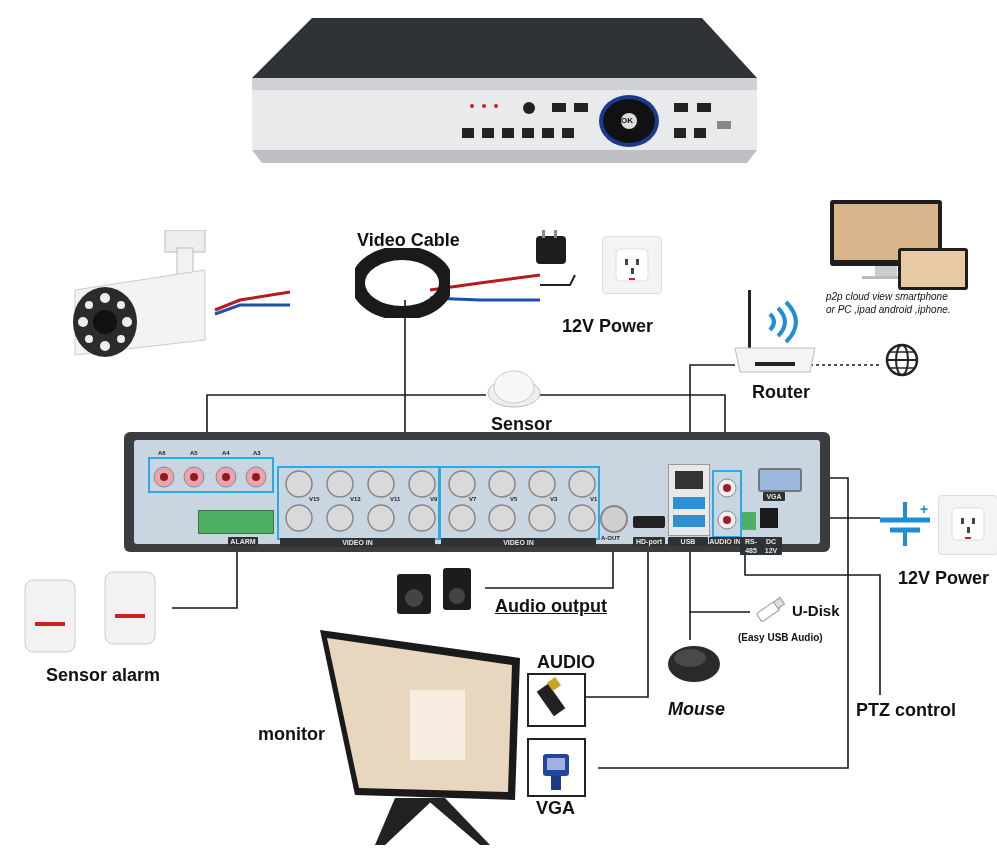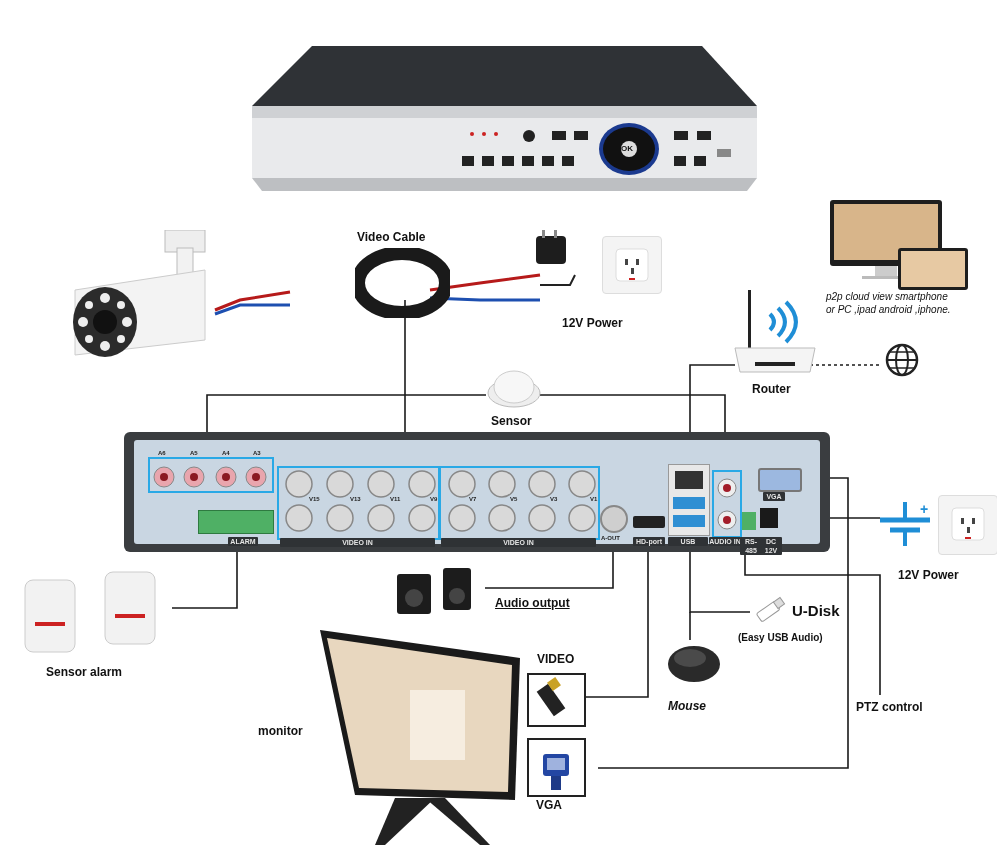--- a/index.html
+++ b/index.html
@@ -1,18 +1,18 @@
 <!DOCTYPE html>
 <html><head>
 <meta charset="utf-8">
 <style>
   html,body{margin:0;padding:0;background:#ffffff;}
   body{width:997px;height:853px;position:relative;overflow:hidden;font-family:"Liberation Sans",sans-serif;color:#111;}
   .abs{position:absolute;}
-  .lbl{position:absolute;font-weight:bold;font-size:12px;color:#111;white-space:nowrap;}
+  .lbl{position:absolute;font-weight:bold;font-size:18px;color:#111;white-space:nowrap;}
   .small{font-size:10px;font-weight:normal;line-height:13px;}
   svg.wires{position:absolute;left:0;top:0;}
   .port-label{position:absolute;font-size:6px;color:#222;font-weight:bold;}
   .panel-tag{position:absolute;background:#2f3235;color:#e5e5e5;font-size:7px;font-weight:bold;text-align:center;line-height:9px;border-radius:1px;}
 </style>
 </head>
 <body>
 
 <svg class="wires" width="997" height="853">
   <g stroke="#1a1a1a" stroke-width="1.6" fill="none">
@@ -43,21 +43,21 @@
 
   <g stroke-width="3" fill="none">
     <polyline points="215,310 240,300 290,292" stroke="#b61a1a"></polyline>
     <polyline points="215,314 240,305 290,305" stroke="#1d4fb0"></polyline>
     <polyline points="430,290 480,283 540,275" stroke="#b61a1a"></polyline>
     <polyline points="430,298 480,300 540,300" stroke="#1d4fb0"></polyline>
     <polyline points="540,285 570,285 575,275" stroke="#222" stroke-width="2"></polyline>
   </g>
 </svg>
 
-<div class="abs" style="left:252px;top:18px;width:505px;height:160px;margin-top:28px;">
+<div class="abs" style="left:252px;top:18px;width:505px;height:160px;">
   <svg width="505" height="160">
     <polygon points="60,0 450,0 505,60 0,60" fill="#2f3236"></polygon>
     <polygon points="0,60 505,60 505,132 0,132" fill="#e9eaec"></polygon>
     <rect x="0" y="60" width="505" height="12" fill="#cfd1d4"></rect>
     <polygon points="0,132 505,132 495,145 10,145" fill="#bdbfc2"></polygon>
     <ellipse cx="377" cy="103" rx="30" ry="26" fill="#1b3a8f"></ellipse>
     <ellipse cx="377" cy="103" rx="26" ry="22" fill="#111"></ellipse>
     <circle cx="377" cy="103" r="8" fill="#ddd"></circle>
     <circle cx="277" cy="90" r="6" fill="#222"></circle>
     <g fill="#222">
@@ -309,21 +309,21 @@
 <div class="abs" style="left:20px;top:570px;width:150px;height:85px;">
   <svg width="150" height="85">
       <rect x="5" y="10" width="50" height="72" rx="8" fill="#f2f2f2" stroke="#ccc"></rect>
       <rect x="15" y="52" width="30" height="4" fill="#c22"></rect>
       <rect x="85" y="2" width="50" height="72" rx="8" fill="#f2f2f2" stroke="#ccc"></rect>
       <rect x="95" y="44" width="30" height="4" fill="#c22"></rect>
     </svg>
 </div>
 <span class="lbl" style="left:46px;top:665px;">Sensor alarm</span>
 
-<span class="lbl" style="left:537px;top:652px;">VIDEO</span>
+<span class="lbl" style="left:537px;top:652px;">AUDIO</span>
 <div class="abs" style="left:527px;top:673px;width:55px;height:50px;border:2px solid #222;background:#fff;">
   <svg width="55" height="50">
       <rect x="15" y="10" width="14" height="30" transform="rotate(-35 22 25)" fill="#222"></rect>
       <rect x="20" y="4" width="10" height="10" transform="rotate(-35 25 9)" fill="#c9a227"></rect>
     </svg>
 </div>
 <div class="abs" style="left:527px;top:738px;width:55px;height:55px;border:2px solid #222;background:#fff;">
   <svg width="55" height="55">
       <rect x="14" y="14" width="26" height="22" rx="3" fill="#2346a3"></rect>
       <rect x="18" y="18" width="18" height="12" fill="#9fb2de"></rect>

